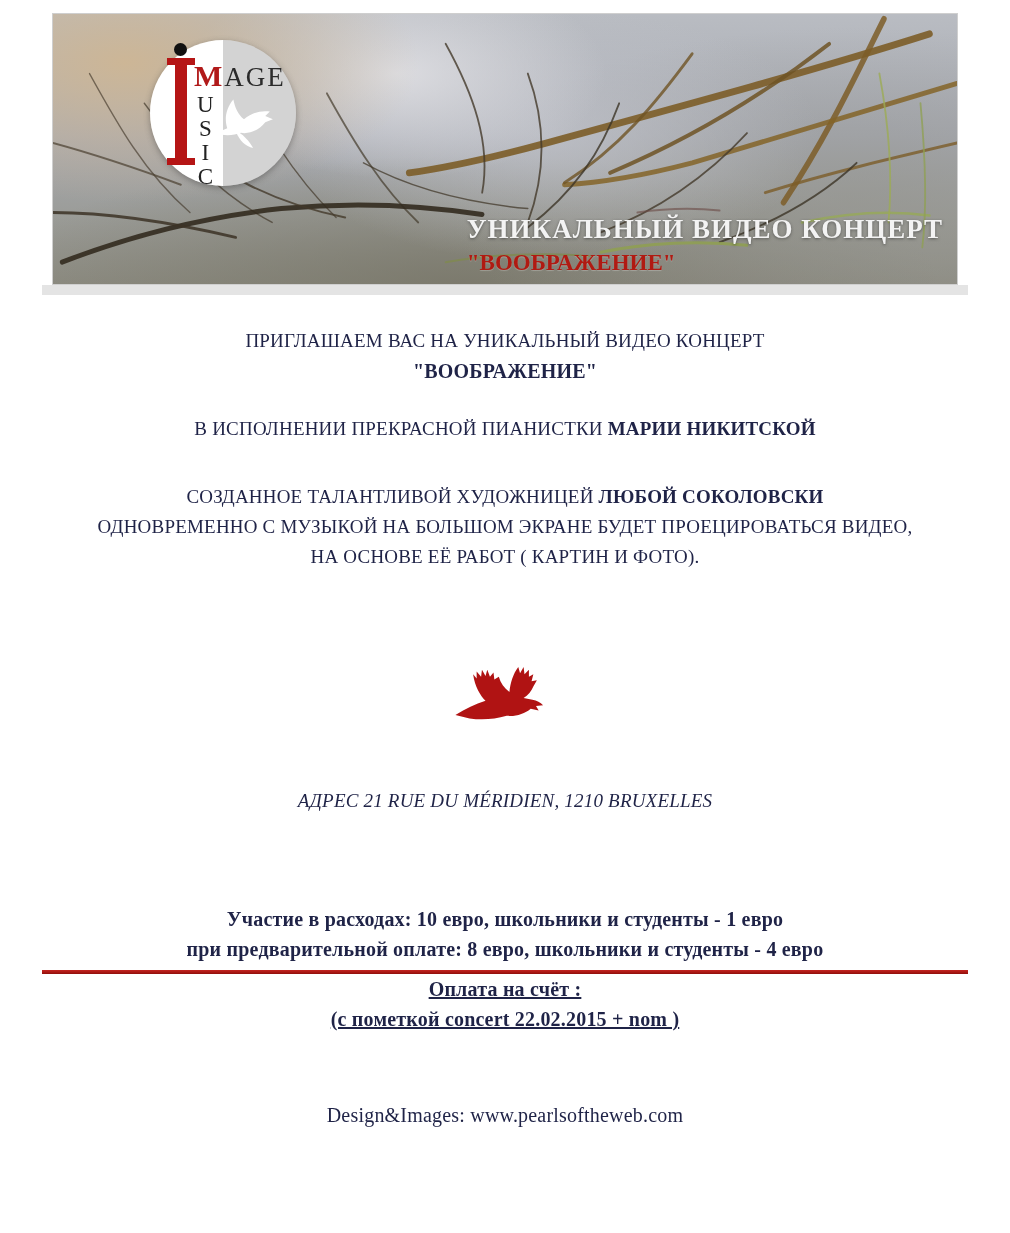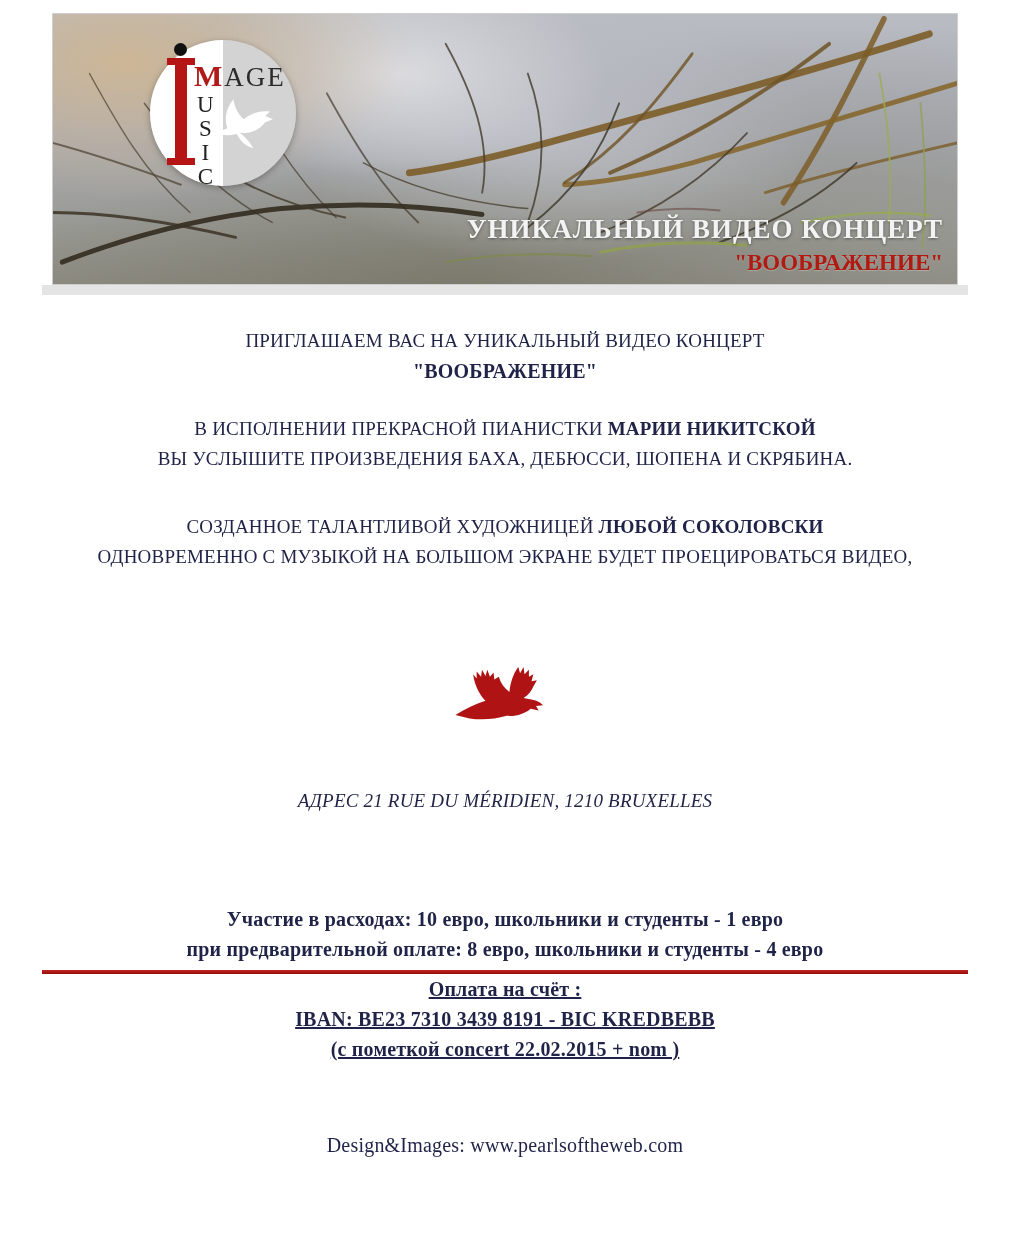--- a/index.html
+++ b/index.html
@@ -27,21 +27,21 @@
       radial-gradient(360px 170px at 55% 45%, rgba(196,198,205,.7), rgba(196,198,205,0) 75%),
       radial-gradient(500px 220px at 88% 70%, rgba(148,148,142,.6), rgba(148,148,142,0) 80%),
       radial-gradient(600px 160px at 45% 100%, rgba(118,116,102,.75), rgba(118,116,102,0) 80%),
       linear-gradient(180deg,#b9bcc2 0%,#a7aab2 45%,#9b9c98 75%,#8d8c82 100%);
   }
   .branches{position:absolute;inset:0;width:100%;height:100%;}
   .banner-titles{
     position:absolute;
     right:14px;
     top:200px;
-    text-align:right;
+    text-align:left;
     line-height:1.15;
   }
   .banner-title{
     font-size:27px;
     font-weight:bold;
     color:#f3f3f3;
     letter-spacing:1px;
     text-shadow:0 1px 3px rgba(40,40,40,.55);
   }
   .banner-subtitle{
@@ -176,44 +176,43 @@
   <div class="gray-strip"></div>
 
 
   <div class="invite">
     <div class="tline">ПРИГЛАШАЕМ ВАС НА УНИКАЛЬНЫЙ ВИДЕО КОНЦЕРТ</div>
     <div class="tline concert-title">"ВООБРАЖЕНИЕ"</div>
   </div>
 
   <div class="performer">
     <div class="tline"><span>В ИСПОЛНЕНИИ ПРЕКРАСНОЙ ПИАНИСТКИ </span><b class="name">МАРИИ НИКИТСКОЙ</b></div>
-    <div class="tline">ВЫ УСЛЫШИТЕ ПРОИЗВЕДЕНИЯ БАХА, ДЕБЮССИ, ШОПЕНА И СКРЯБИНА.</div>
   </div>
 
   <div class="video">
     <div class="tline"><span>СОЗДАННОЕ ТАЛАНТЛИВОЙ ХУДОЖНИЦЕЙ </span><b class="name">ЛЮБОЙ СОКОЛОВСКИ</b></div>
     <div class="tline">ОДНОВРЕМЕННО С МУЗЫКОЙ НА БОЛЬШОМ ЭКРАНЕ БУДЕТ ПРОЕЦИРОВАТЬСЯ ВИДЕО,</div>
+    <div class="tline">НА ОСНОВЕ ЕЁ РАБОТ ( КАРТИН И ФОТО).</div>
   </div>
 
   <div class="bird-row">
     <svg width="108" height="62" viewBox="0 0 120 70">
       <path fill="#b01313" d="M4,62 C16,55 26,50 38,46 C32,40 26,30 24,16 l4,5 l0,-8 l5,6 l1,-8 l4,7 l2,-7 l3,8 l4,-5 l1,8 l5,-3 c2,7 6,13 12,17 c1,-10 4,-20 10,-28 l2,7 l4,-7 l1,8 l5,-5 l0,8 l5,-3 l-2,8 l6,-1 l-4,7 c-2,5 -6,10 -11,13 l10,2 c5,1 9,3 12,6 l-8,1 l3,5 l-9,-2 c-7,6 -17,9 -27,8 c-14,4 -28,5 -42,3 Z"></path>
     </svg>
   </div>
 
   <div class="tline address">АДРЕС 21 RUE DU MÉRIDIEN, 1210 BRUXELLES</div>
 
   <div class="pricing">
     <div class="tline">Участие в расходах: 10 евро, школьники и студенты - 1 евро</div>
     <div class="tline">при предварительной оплате: 8 евро, школьники и студенты - 4 евро</div>
   </div>
 
   <div class="divider"></div>
 
   <div class="payment">
     <div class="tline">Оплата на счёт :</div>
-    <div class="tline">IBAN: BE23 7310 3439 8191 - BIC KREDBEBB</div>
     <div class="tline">(с пометкой concert 22.02.2015 + nom )</div>
   </div>
 
   <div class="tline footer-line">Design&amp;Images: www.pearlsoftheweb.com</div>
 
 </div>
 
 </body></html>

